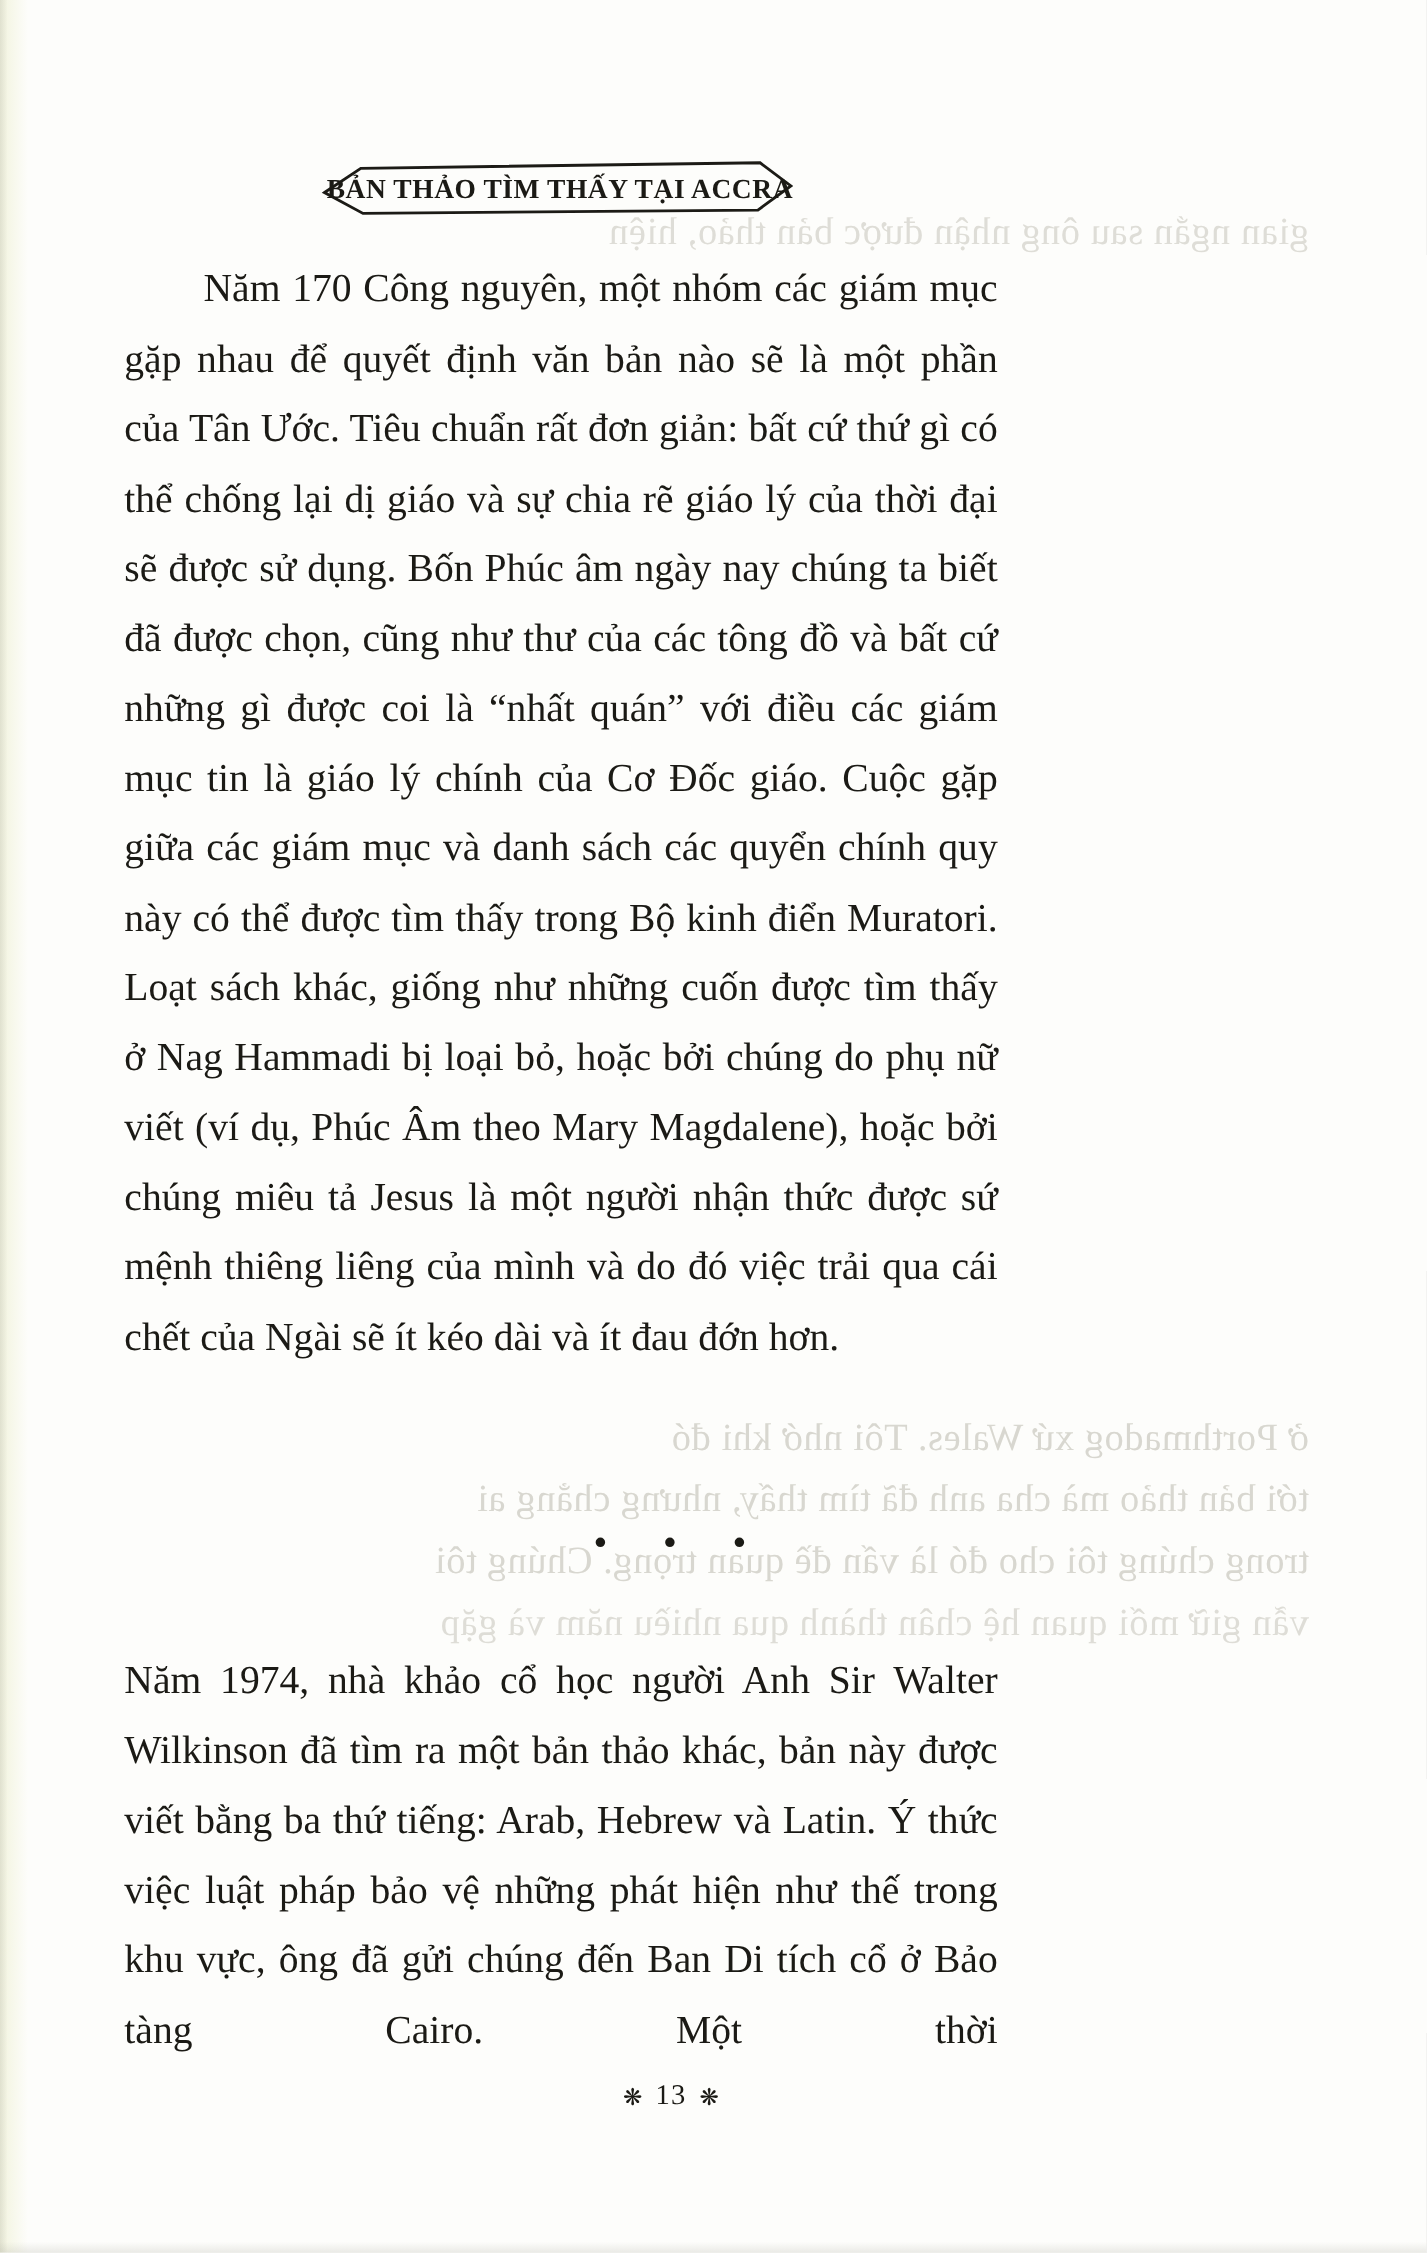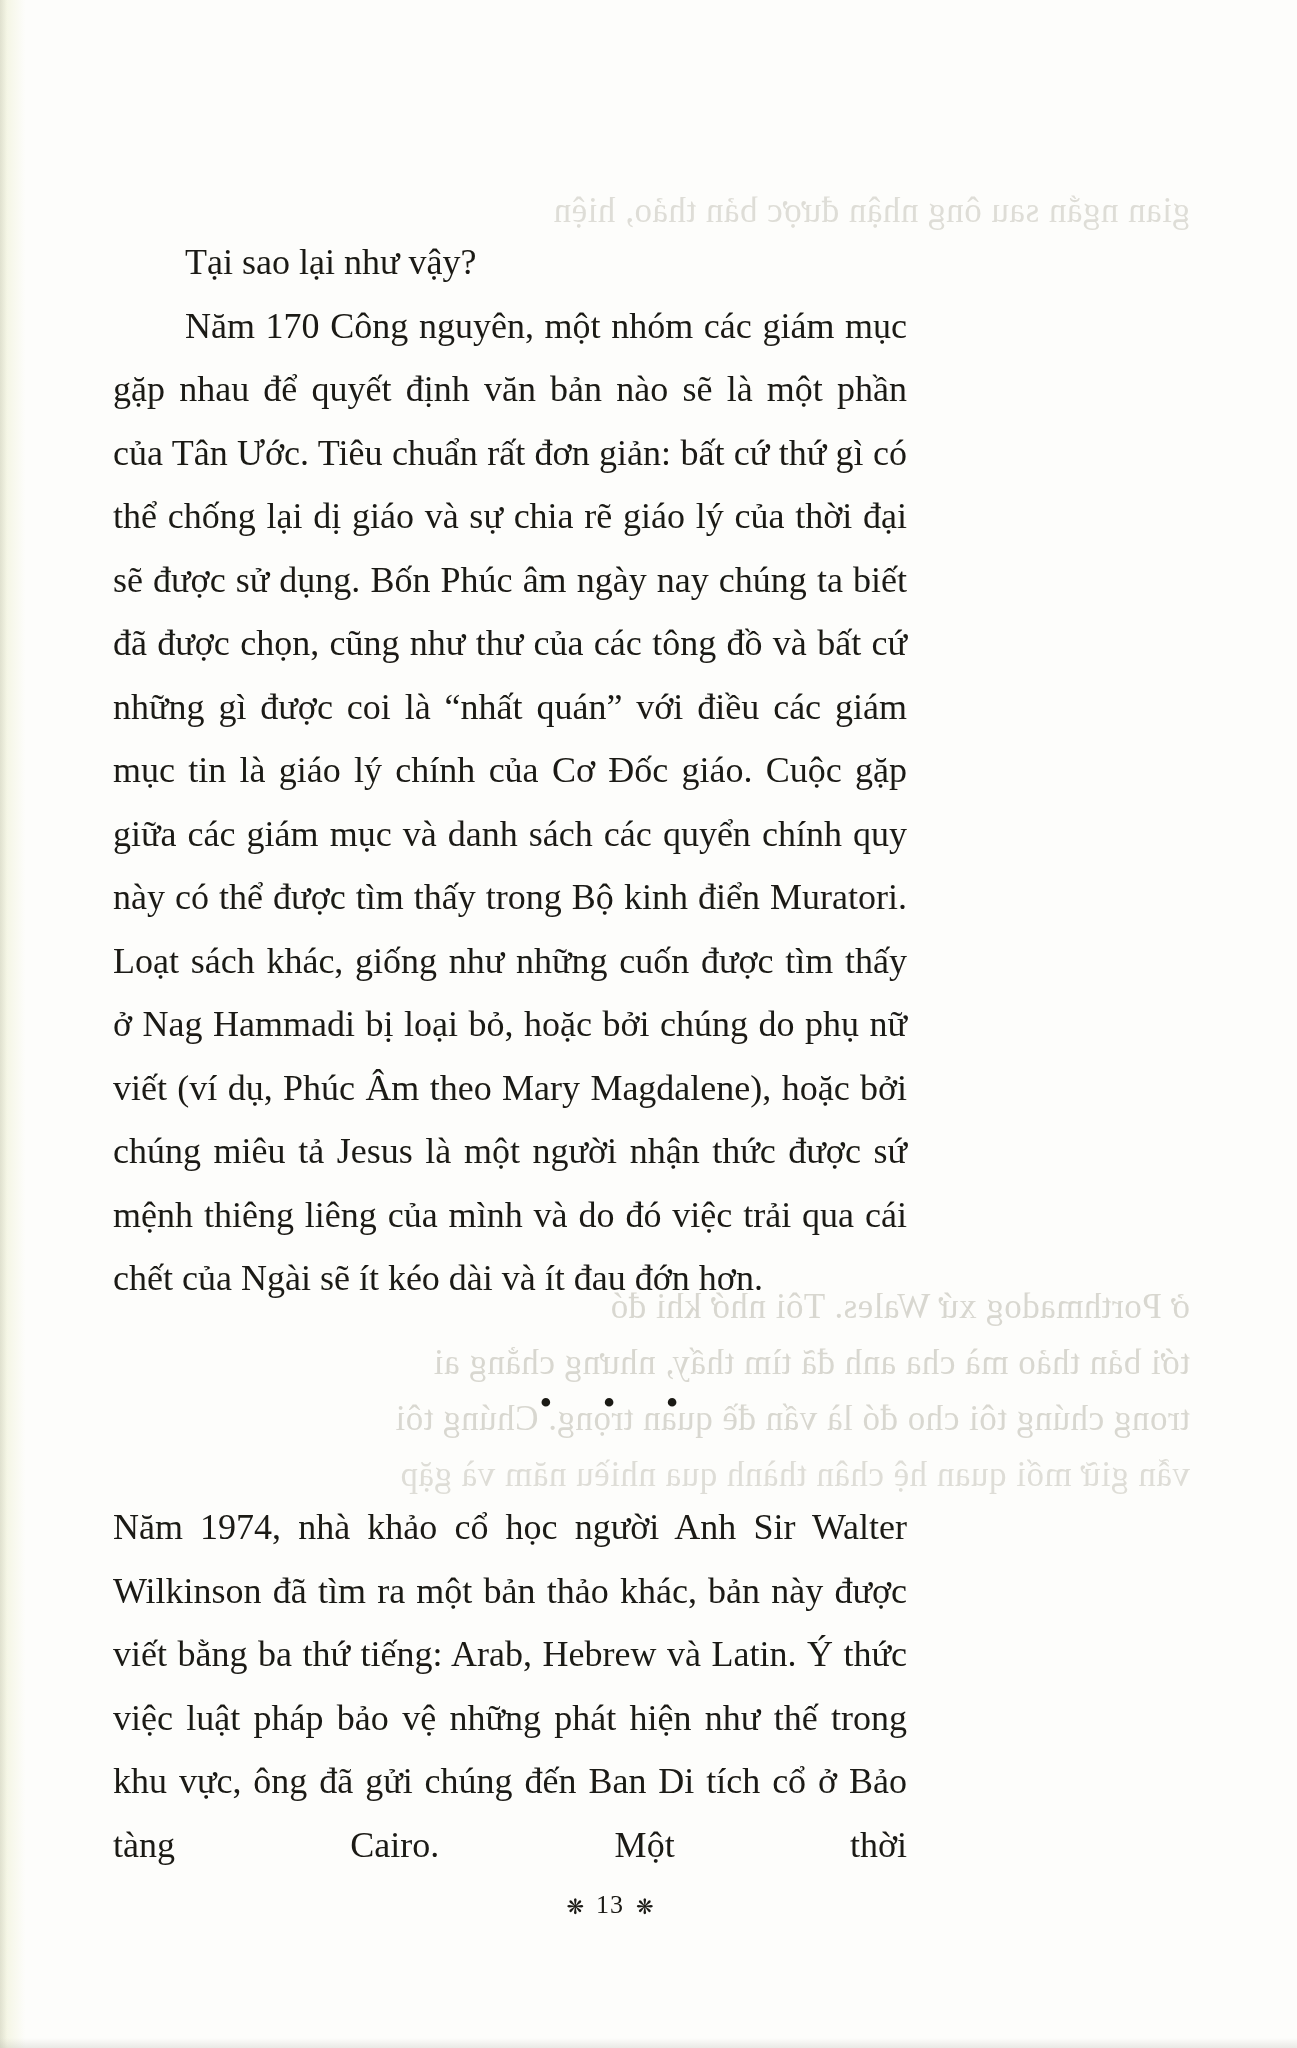--- a/index.html
+++ b/index.html
@@ -96,23 +96,28 @@
   <div class="bottom-noise"></div>
 
   <div class="ghosts">
     <div class="ghost g1">gian ngắn sau ông nhận được bản thảo, hiện</div>
     <div class="ghost g2">ở Porthmadog xứ Wales. Tôi nhớ khi đó</div>
     <div class="ghost g3">tới bản thảo mà cha anh đã tìm thấy, nhưng chẳng ai</div>
     <div class="ghost g4">trong chúng tôi cho đó là vấn đề quan trọng. Chúng tôi</div>
     <div class="ghost g5">vẫn giữ mối quan hệ chân thành qua nhiều năm và gặp</div>
   </div>
 
+  <header class="banner">
+    <svg viewBox="0 0 430 58" preserveAspectRatio="none" aria-hidden="true">
+      <polygon points="3,33 36,11 399,6 427,27 397,49 38,52" fill="none" stroke="#1c1b16" stroke-width="2.6" stroke-linejoin="miter"></polygon>
+    </svg>
+    <span class="banner-title">BẢN THẢO TÌM THẤY TẠI ACCRA</span>
+  </header>
 
   <main class="text-block">
-    <p class="para indent">Tại sao lại như vậy?</p>
     <p class="para indent">Năm 170 Công nguyên, một nhóm các giám mục gặp nhau để quyết định văn bản nào sẽ là một phần của Tân Ước. Tiêu chuẩn rất đơn giản: bất cứ thứ gì có thể chống lại dị giáo và sự chia rẽ giáo lý của thời đại sẽ được sử dụng. Bốn Phúc âm ngày nay chúng ta biết đã được chọn, cũng như thư của các tông đồ và bất cứ những gì được coi là “nhất quán” với điều các giám mục tin là giáo lý chính của Cơ Đốc giáo. Cuộc gặp giữa các giám mục và danh sách các quyển chính quy này có thể được tìm thấy trong Bộ kinh điển Muratori. Loạt sách khác, giống như những cuốn được tìm thấy ở Nag Hammadi bị loại bỏ, hoặc bởi chúng do phụ nữ viết (ví dụ, Phúc Âm theo Mary Magdalene), hoặc bởi chúng miêu tả Jesus là một người nhận thức được sứ mệnh thiêng liêng của mình và do đó việc trải qua cái chết của Ngài sẽ ít kéo dài và ít đau đớn hơn.</p>
   </main>
 
   <div class="separator">• • •</div>
 
   <p class="para last-block">Năm 1974, nhà khảo cổ học người Anh Sir Walter Wilkinson đã tìm ra một bản thảo khác, bản này được viết bằng ba thứ tiếng: Arab, Hebrew và Latin. Ý thức việc luật pháp bảo vệ những phát hiện như thế trong khu vực, ông đã gửi chúng đến Ban Di tích cổ ở Bảo tàng Cairo. Một thời</p>
 
   <footer class="footer">
     <span class="orn">❋</span>
     <span class="pagenum">13</span>

